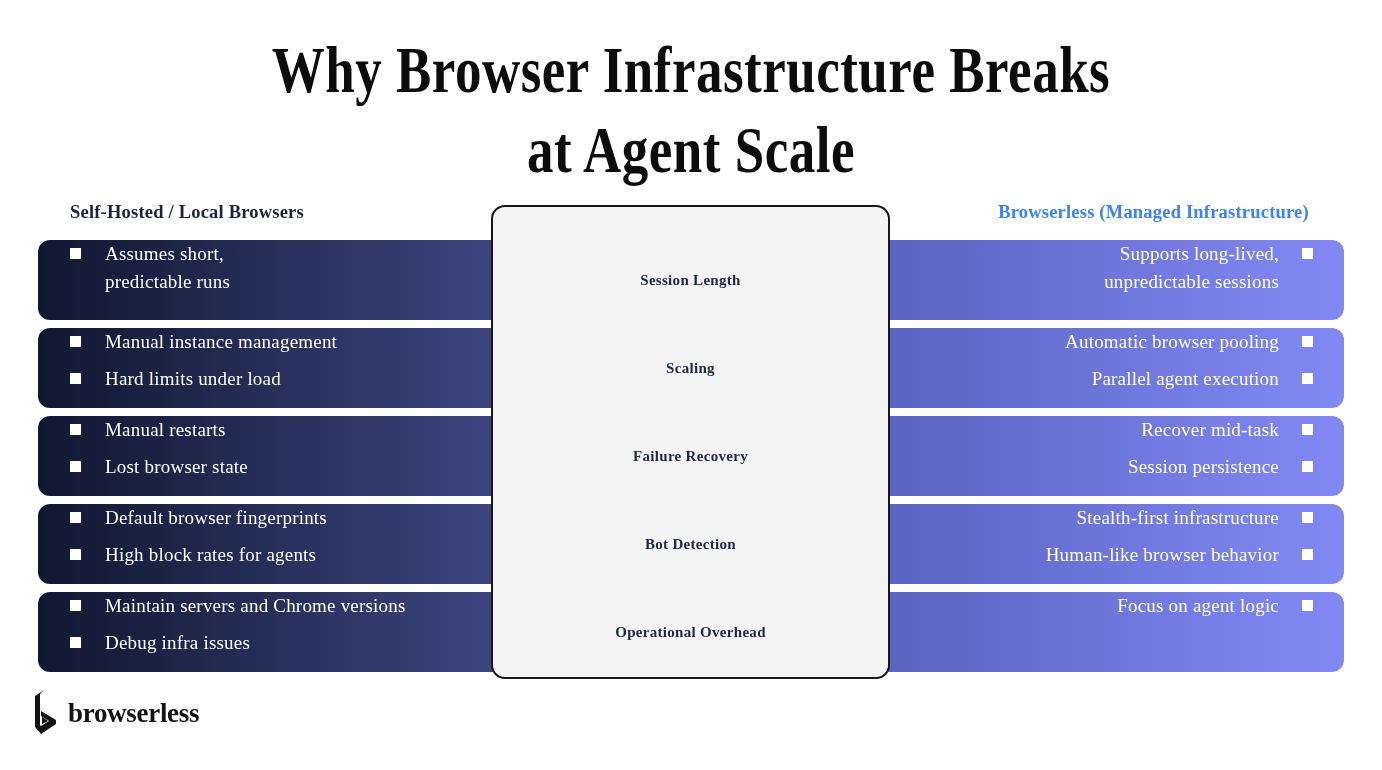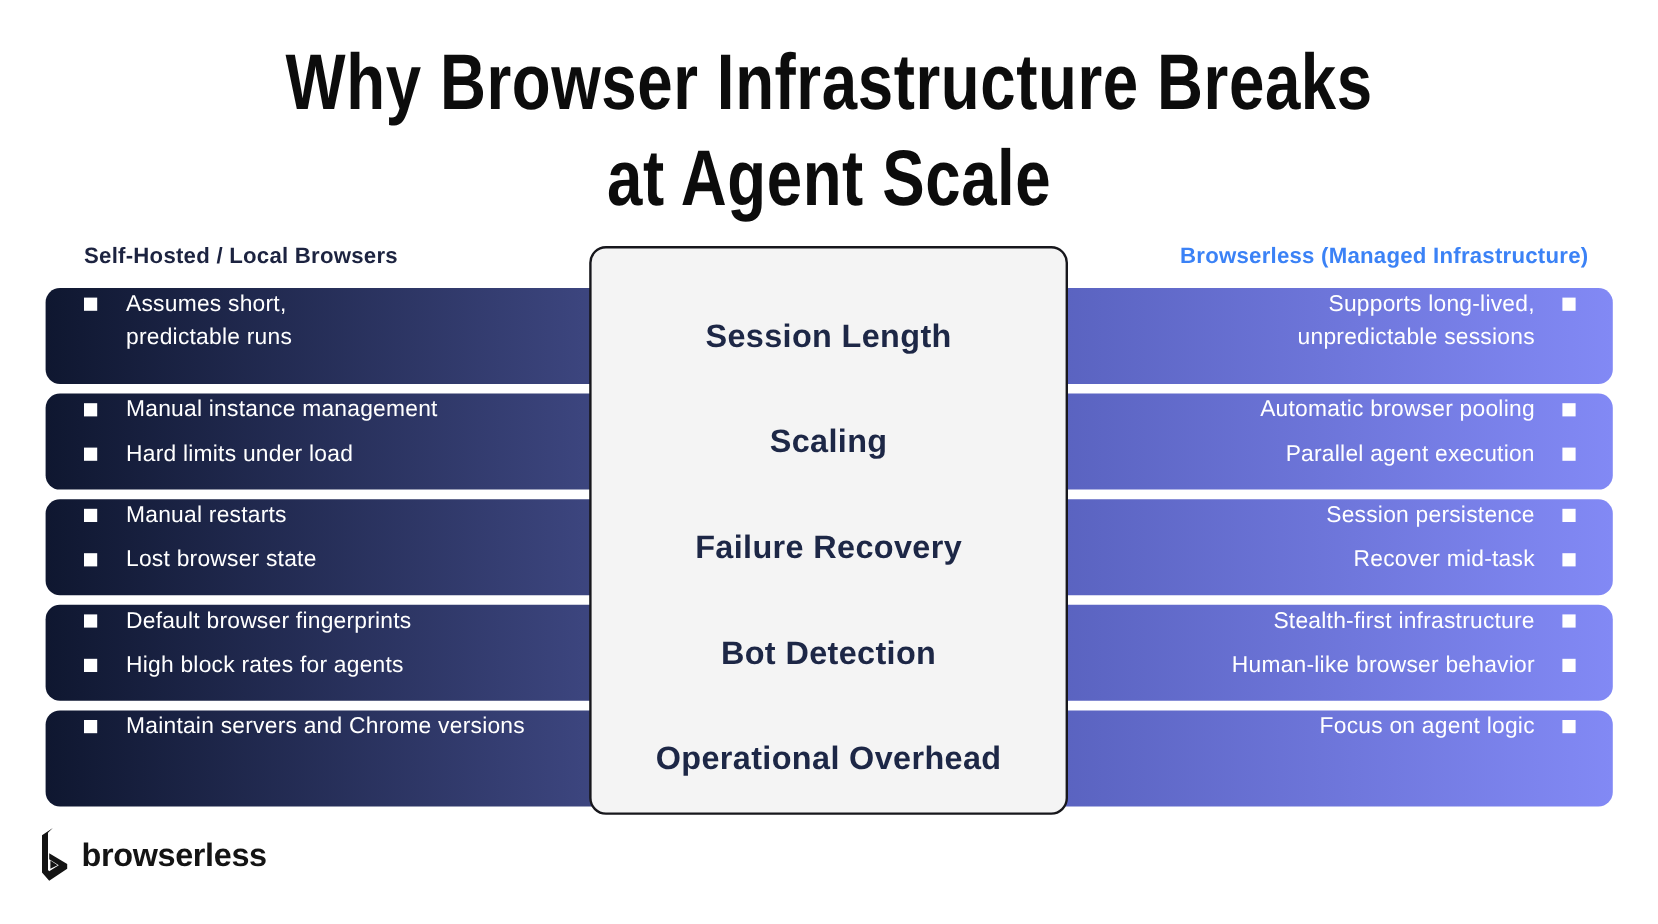--- a/index.html
+++ b/index.html
@@ -1,18 +1,18 @@
 <!DOCTYPE html>
 <html><head>
 <meta charset="utf-8">
 <style>
   html,body{margin:0;padding:0;background:#ffffff;}
   .stage{
     position:relative;width:1382px;height:770px;background:#ffffff;overflow:hidden;
-    font-family:Liberation Sans, sans-serif;
+    font-family:Liberation Serif, serif;
   }
   
   .title{position:absolute;top:30px;left:0;width:100%;text-align:center;color:#0c0c0c;}
   .title-line{
     font-size:53px;font-weight:800;line-height:80px;letter-spacing:.5px;
     transform:scaleY(1.24);transform-origin:center;
   }
   
   .col-header{position:absolute;top:202px;font-weight:700;font-size:18.5px;letter-spacing:.2px;}
   .col-header.left{left:70px;color:#1c2340;}
@@ -39,21 +39,21 @@
   .bar.right .bullet{margin-left:23px;}
   .bar-line{font-size:19px;line-height:28px;letter-spacing:.2px;white-space:nowrap;}
   .bar.right .bar-line{text-align:right;}
   
   .card{
     position:absolute;left:491px;top:205px;width:399px;height:474px;box-sizing:border-box;
     background:#f4f4f4;border:2px solid #17171c;border-radius:14px;z-index:2;
     display:flex;flex-direction:column;gap:8px;padding-top:33px;
   }
   .card-cell{height:80px;display:flex;align-items:center;justify-content:center;}
-  .card-label{font-weight:700;font-size:27px;color:#1d2746;letter-spacing:.3px;}
+  .card-label{font-weight:700;font-size:15px;color:#1d2746;letter-spacing:.3px;}
   
   .logo{position:absolute;left:28px;top:689px;display:flex;align-items:center;gap:10px;}
   .logo svg{display:block;}
   .logo-text{font-size:27px;font-weight:700;color:#141414;letter-spacing:-.3px;}
 </style>
 </head>
 <body>
 
 <div class="stage">
 
@@ -117,20 +117,26 @@
           </div>
         </div>
       </div>
       <div class="bar left">
         <div class="bar-item">
           <span class="bullet"></span>
           <div class="bar-lines">
             <div class="bar-line">Maintain servers and Chrome versions</div>
           </div>
         </div>
+        <div class="bar-item">
+          <span class="bullet"></span>
+          <div class="bar-lines">
+            <div class="bar-line">Debug infra issues</div>
+          </div>
+        </div>
       </div>
     </div>
 
   <div class="card">
       <div class="card-cell">
         <div class="card-label">Session Length</div>
       </div>
       <div class="card-cell">
         <div class="card-label">Scaling</div>
       </div>
@@ -165,27 +171,27 @@
         <div class="bar-item">
           <div class="bar-lines">
             <div class="bar-line">Parallel agent execution</div>
           </div>
           <span class="bullet"></span>
         </div>
       </div>
       <div class="bar right">
         <div class="bar-item">
           <div class="bar-lines">
+            <div class="bar-line">Recover mid-task</div>
+          </div>
+          <span class="bullet"></span>
+        </div>
+        <div class="bar-item">
+          <div class="bar-lines">
             <div class="bar-line">Session persistence</div>
-          </div>
-          <span class="bullet"></span>
-        </div>
-        <div class="bar-item">
-          <div class="bar-lines">
-            <div class="bar-line">Recover mid-task</div>
           </div>
           <span class="bullet"></span>
         </div>
       </div>
       <div class="bar right">
         <div class="bar-item">
           <div class="bar-lines">
             <div class="bar-line">Stealth-first infrastructure</div>
           </div>
           <span class="bullet"></span>

